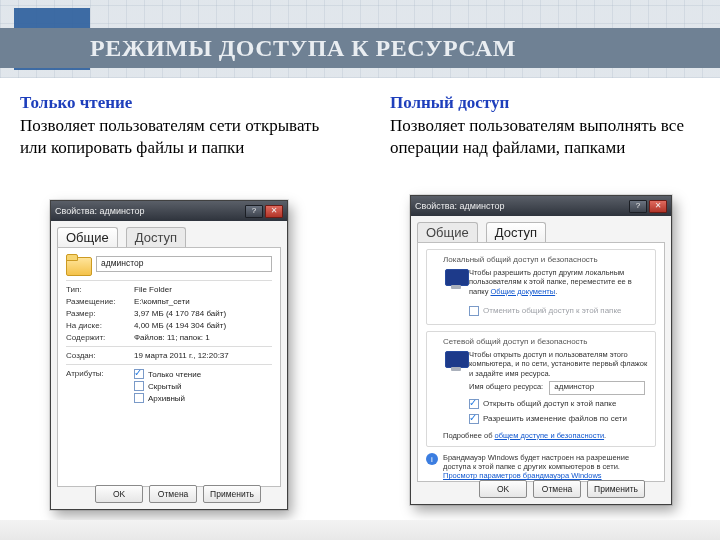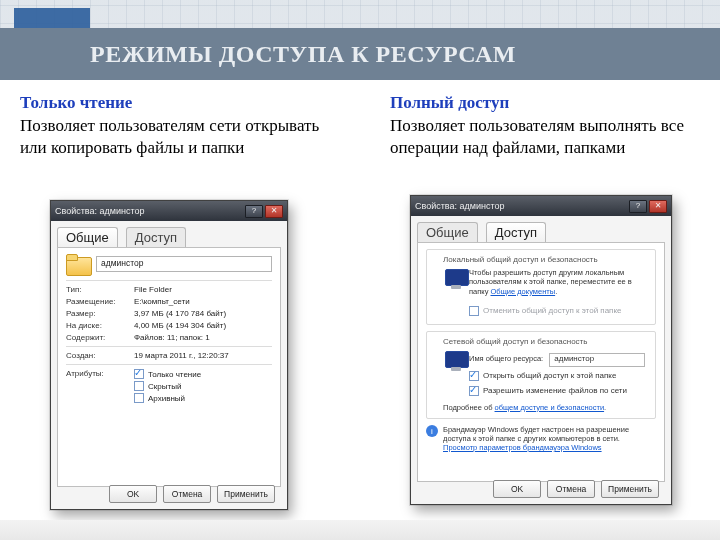--- a/index.html
+++ b/index.html
@@ -21,21 +21,21 @@
       repeating-linear-gradient(0deg, rgba(120,140,165,.25) 0 1px, transparent 1px 18px),
       repeating-linear-gradient(90deg, rgba(120,140,165,.25) 0 1px, transparent 1px 18px);
   }
   .bg-header::before {
     content:""; position:absolute; left:14px; top:8px; width:76px; height:62px;
     background:#2b5d9c; opacity:.9;
   }
   .title-bar {
     position: absolute;
     top: 28px; left: 0; right: 0;
-    height: 52px;
+    height: 40px;
     background: #6f8194;
     display:flex; align-items:center; padding-left: 90px;
     color: #e9edf1;
     font-family: "Times New Roman", serif;
     font-size: 24px;
     font-weight: 700;
     letter-spacing: .5px;
   }
   .content { position: absolute; top: 92px; left: 20px; right: 20px; }
   .cols { display:flex; gap: 60px; }
@@ -76,21 +76,21 @@
   .tab.inactive { background:#eaeaea; color:#444; }
   .panel {
     margin: 0 6px 6px 6px;
     border: 1px solid #bfbfbf;
     background:#fff;
     padding: 6px 8px;
     height: calc(100% - 20px - 18px - 30px);
     overflow:hidden;
   }
   .buttons-row {
-    position:absolute; bottom:6px; left:0; right:2px;
+    position:absolute; bottom:6px; left:0; right:16px;
     display:flex; justify-content:flex-end; gap:6px; padding: 0 10px;
   }
   .btn {
     min-width: 48px; height:18px;
     border:1px solid #8a8a8a; border-radius:2px;
     background: linear-gradient(#fdfdfd,#e6e6e6);
     font-size:8.5px; display:flex; align-items:center; justify-content:center;
     padding: 0 6px;
   }
 
@@ -262,20 +262,21 @@
               <span class="disabled-link">Отменить общий доступ к этой папке</span>
             </span>
         </div>
       </div>
     </div>
     <div class="group">
       <div class="group-title">Сетевой общий доступ и безопасность</div>
       <div class="group-row">
         <div class="monitor-icon"></div>
         <div class="gtext">
+          <span>Чтобы открыть доступ и пользователям этого компьютера, и по сети, установите первый флажок и задайте имя ресурса.</span>
           <div style="margin-top:3px">
             <span>Имя общего ресурса:</span>
             <span class="small-input">админстор</span>
           </div>
           <div style="margin-top:4px">
             <span class="checkbox">
                 <span class="cb checked"></span>
                 <span>Открыть общий доступ к этой папке</span>
               </span>
           </div>

